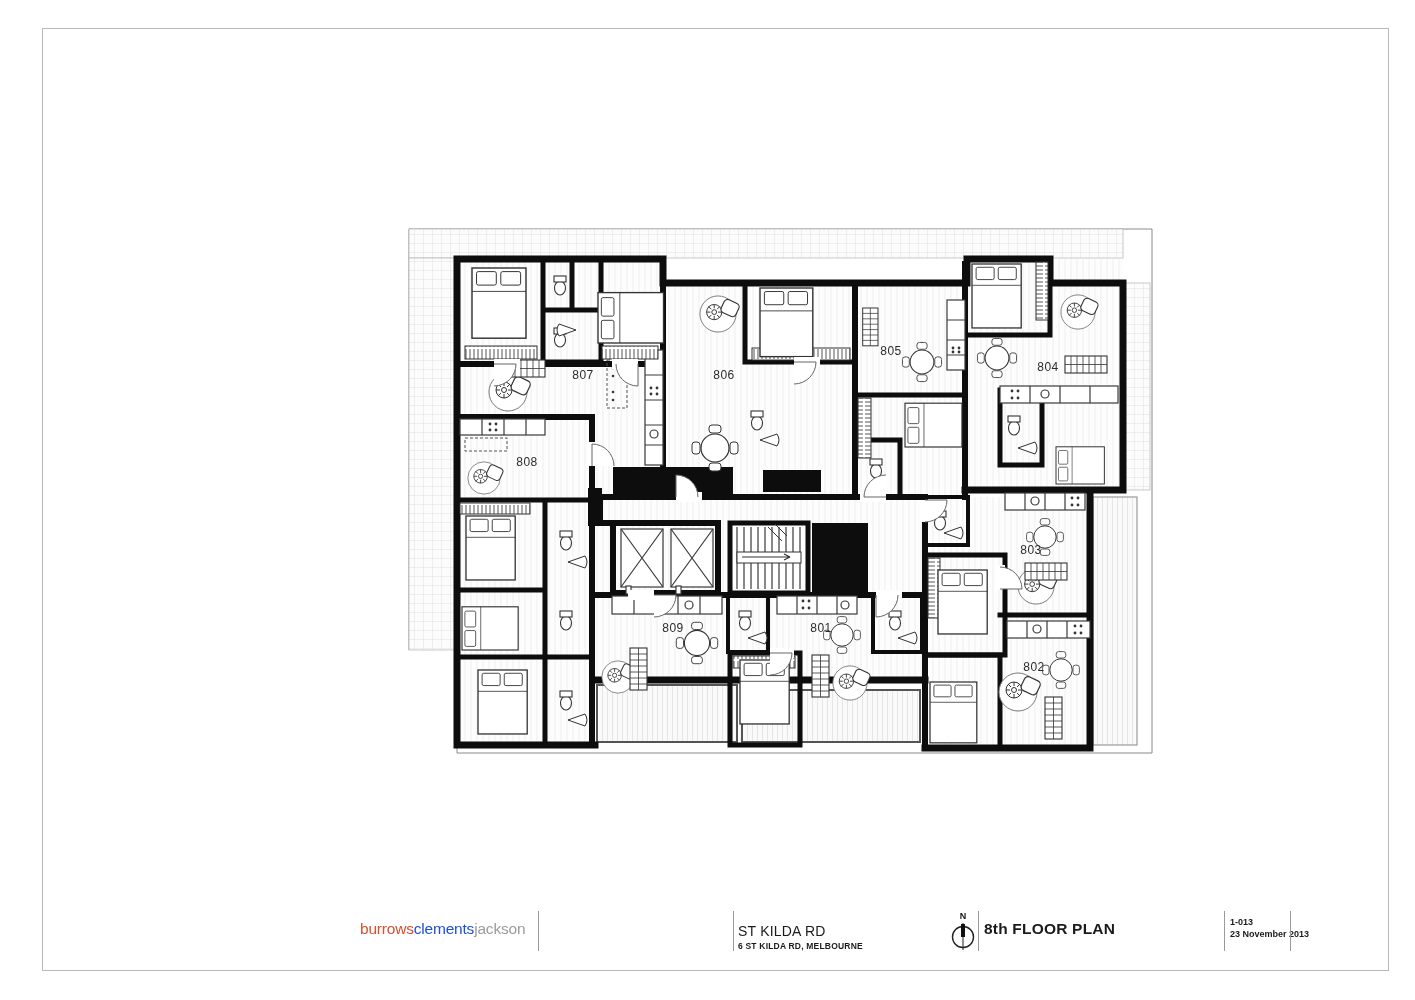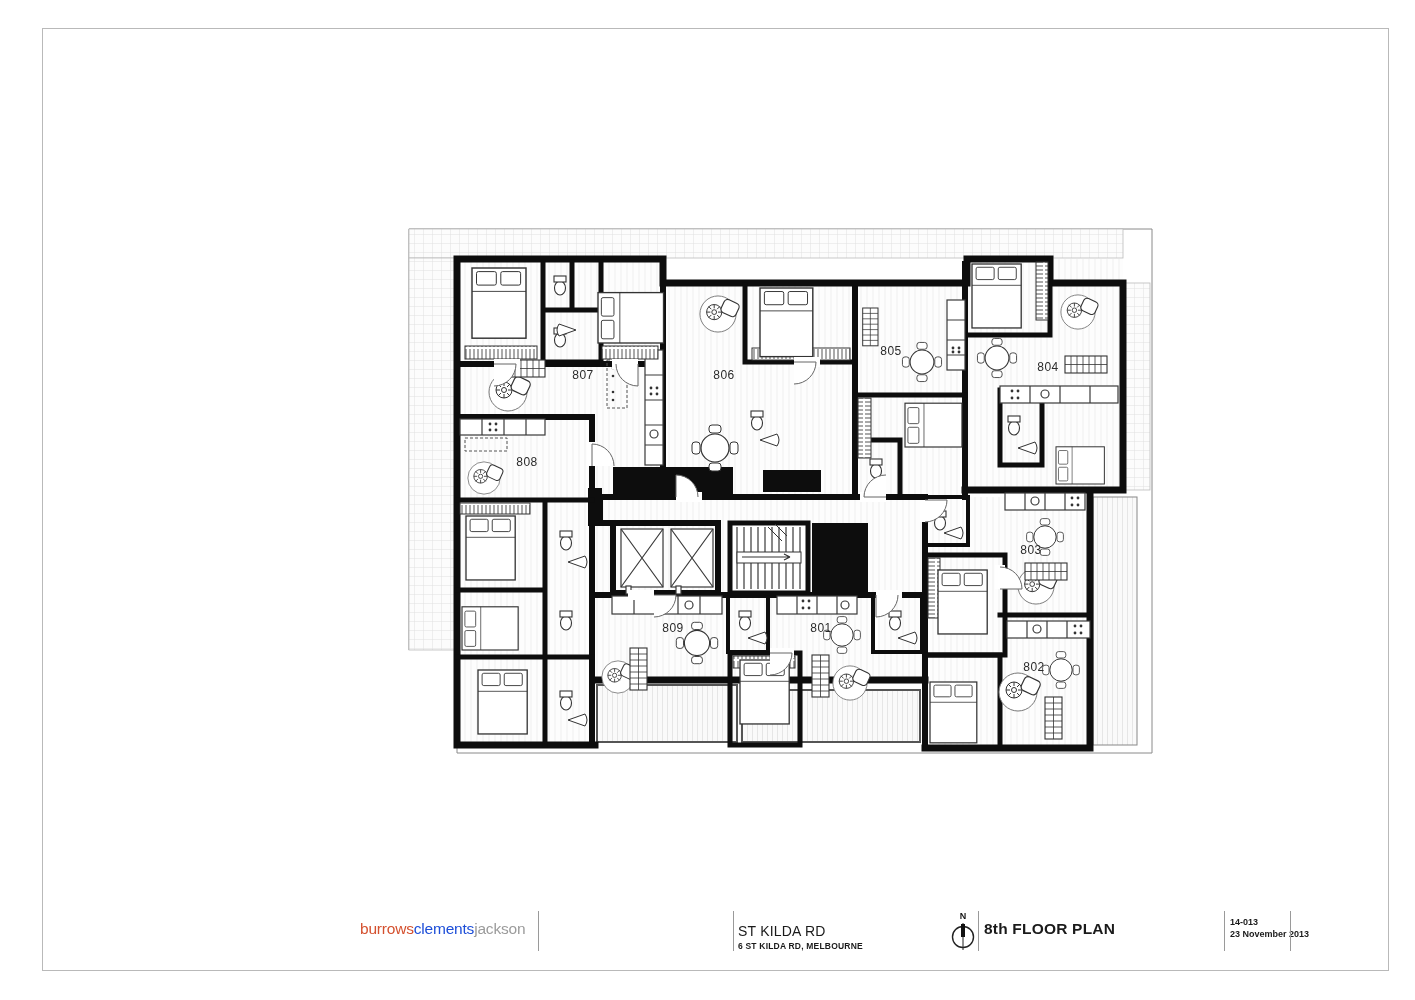--- a/index.html
+++ b/index.html
@@ -373,17 +373,17 @@
   <svg width="34" height="48" style="left:946px;top:908px">
     <text x="17" y="11" text-anchor="middle" font-size="9" font-weight="bold" fill="#111">N</text>
     <circle cx="17" cy="29" r="10.5" fill="none" stroke="#222" stroke-width="1.4"></circle>
     <line x1="17" y1="15" x2="17" y2="42" stroke="#222" stroke-width="1"></line>
     <rect x="15" y="16" width="4" height="13" fill="#111"></rect>
   </svg>
   <div class="vr" style="left:978px"></div>
   <div class="tb dtitle">8th FLOOR PLAN</div>
   <div class="vr" style="left:1224px"></div>
   <div class="tb dnum">
-    <div>14-013</div>
+    <div>1-013</div>
     <div>23 November 2013</div>
   </div>
   <div class="vr" style="left:1290px"></div>
 </div>
 
 </body></html>

